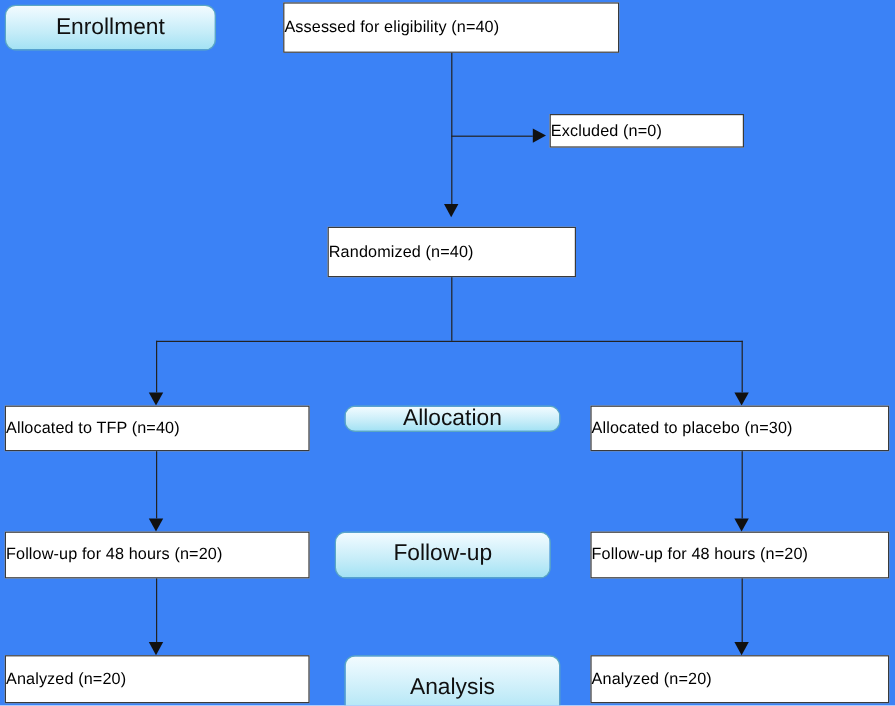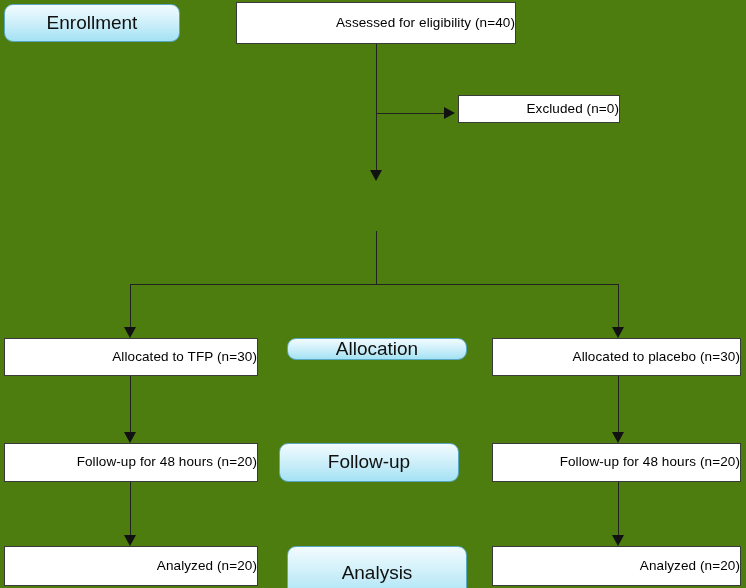--- a/index.html
+++ b/index.html
@@ -7,31 +7,31 @@
     padding: 0;
     background: #ffffff;
   }
   body {
     font-family: "Liberation Sans", sans-serif;
   }
   #diagram {
     position: relative;
     width: 746px;
     height: 588px;
-    background: #4d7c0f;
+    background: #3b82f6;
     overflow: hidden;
   }
   .node {
     position: absolute;
     box-sizing: border-box;
     background: #ffffff;
     border: 1.5px solid #3a3a3a;
     display: flex;
     align-items: center;
-    justify-content: flex-end;
+    justify-content: flex-start;
     text-align: center;
     color: #000000;
     font-size: 13.5px;
     line-height: 1.2;
     letter-spacing: 0.1px;
   }
   .stage {
     position: absolute;
     box-sizing: border-box;
     border: 1.5px solid #5aa7c4;
@@ -100,32 +100,35 @@
   <div class="vline" style="left:376px; top:44px; height:126px;"></div>
   <div class="arrow-down" style="left:370px; top:170px;"></div>
 
   <div class="hline" style="left:376px; top:113px; width:68px;"></div>
   <div class="arrow-right" style="left:444px; top:107px;"></div>
 
   <div class="node" style="left:458px; top:95px; width:162px; height:28px;">
     <span>Excluded (n=0)</span>
   </div>
 
+  <div class="node" style="left:273px; top:189px; width:207px; height:42px;">
+    <span>Randomized (n=40)</span>
+  </div>
 
   <div class="vline" style="left:376px; top:231px; height:53px;"></div>
   <div class="hline" style="left:130px; top:284px; width:489px;"></div>
 
   <div class="vline" style="left:130px; top:284px; height:43px;"></div>
   <div class="arrow-down" style="left:124px; top:327px;"></div>
 
   <div class="vline" style="left:618px; top:284px; height:43px;"></div>
   <div class="arrow-down" style="left:612px; top:327px;"></div>
 
   <div class="node" style="left:4px; top:338px; width:254px; height:38px;">
-    <span>Allocated to TFP (n=30)</span>
+    <span>Allocated to TFP (n=40)</span>
   </div>
 
   <div class="node" style="left:4px; top:443px; width:254px; height:39px;">
     <span>Follow-up for 48 hours (n=20)</span>
   </div>
 
   <div class="node" style="left:4px; top:546px; width:254px; height:40px;">
     <span>Analyzed (n=20)</span>
   </div>
 

